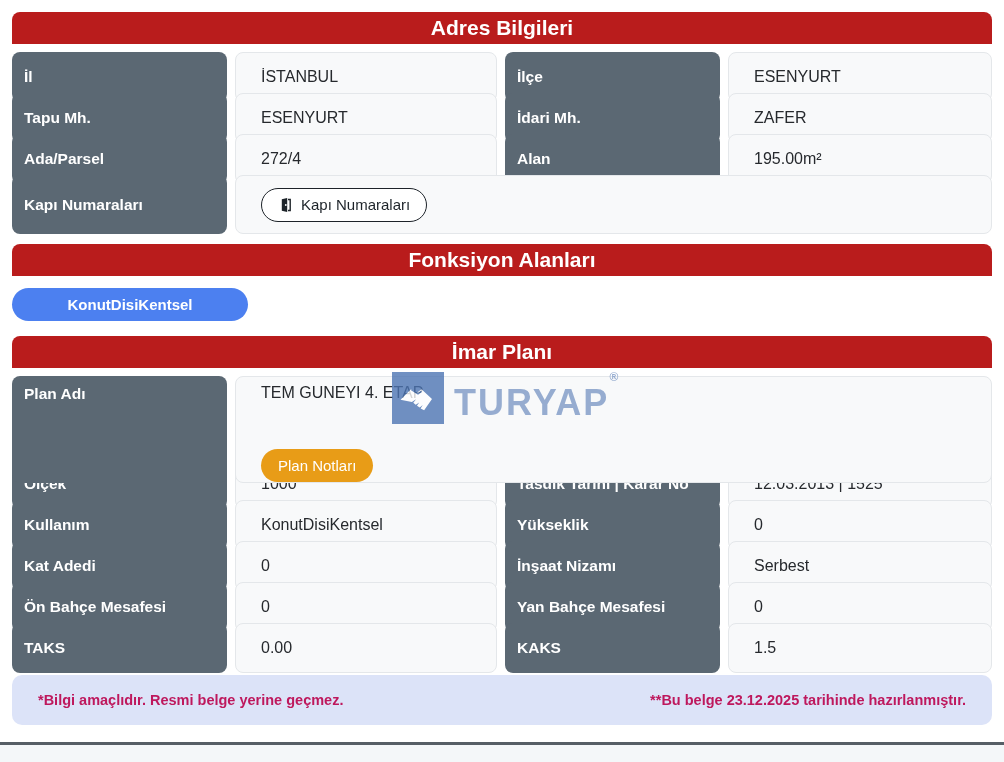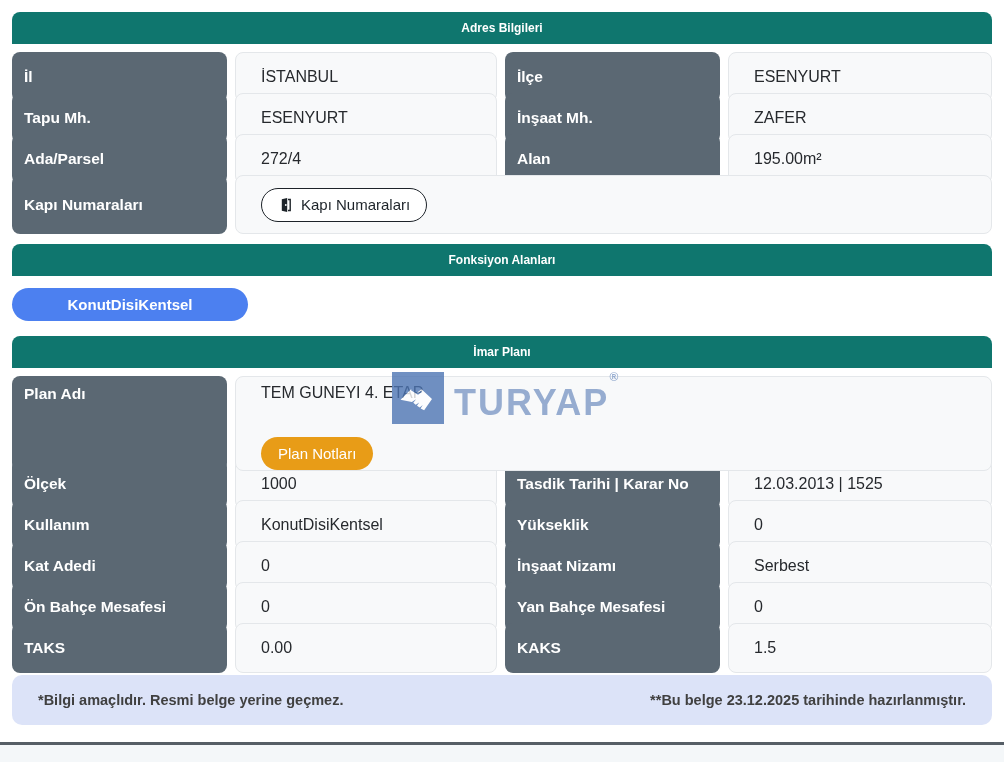--- a/index.html
+++ b/index.html
@@ -1,21 +1,21 @@
 <!DOCTYPE html>
 <html><head>
 <meta charset="utf-8">
 <style>
   * { margin:0; padding:0; box-sizing:border-box; }
   html,body { width:1004px; height:762px; background:#ffffff; overflow:hidden;
     font-family:"Liberation Sans", sans-serif; }
   .page { position:relative; width:1004px; height:762px; }
   .content { padding:12px 12px 0 12px; }
 
-  .sec-header { background:#0f766e; color:#ffffff; font-weight:bold; font-size:12px;
+  .sec-header { background:#b91c1c; color:#ffffff; font-weight:bold; font-size:21px;
     height:32px; display:flex; align-items:center; justify-content:center;
     border-radius:8px 8px 0 0; }
   .mb8 { margin-bottom:8px; }
 
   .row { display:grid; column-gap:8px; margin-bottom:5px; }
   .row.cols4 { grid-template-columns:215px 262px 215px 1fr; height:36px; }
   .row.kapi  { grid-template-columns:215px 1fr; height:59px; }
   .row.plan  { grid-template-columns:215px 1fr; height:78px; position:relative; }
 
   .lbl { background:#5b6873; color:#ffffff; font-weight:bold; font-size:15.5px;
@@ -27,34 +27,34 @@
 
   .kapi-btn { background:#ffffff; border:1px solid #1d2329; border-radius:20px;
     height:34px; display:inline-flex; align-items:center; gap:7px; padding:0 16px;
     font-size:15px; color:#1d2329; cursor:pointer; }
 
   .tag-blue { background:#4c80f0; color:#ffffff; font-weight:bold; font-size:15px;
     border-radius:17px; height:33px; width:236px; display:flex; align-items:center;
     justify-content:center; margin:12px 0 15px 0; cursor:pointer; border:none; }
 
   .btn-orange { background:#e89c17; color:#ffffff; font-size:15px; border:none;
-    border-radius:17px; height:33px; padding:0 17px; margin-top:12px;
+    border-radius:17px; height:33px; padding:0 17px; margin-top:24px;
     display:inline-flex; align-items:center; cursor:pointer; }
 
   .watermark { position:absolute; left:380px; top:-4px; display:flex; align-items:flex-end;
     gap:10px; opacity:0.8; pointer-events:none; }
   .wm-logo { width:52px; height:52px; background:#4d75b3; display:flex; align-items:center;
     justify-content:center; }
   .wm-text { color:#7e9ac6; font-weight:bold; font-size:36px; letter-spacing:2px;
     position:relative; }
   .wm-reg { font-size:12px; vertical-align:top; position:relative; top:-12px; letter-spacing:0; }
 
   .note { margin-top:16px; background:#dce3f8; border-radius:10px; height:50px;
     display:flex; align-items:center; justify-content:space-between; padding:0 26px;
-    color:#404040; font-weight:bold; font-size:14.5px; }
+    color:#be185d; font-weight:bold; font-size:14.5px; }
 
   .bottom-strip { position:absolute; left:0; right:0; bottom:0; height:20px; }
   .bottom-strip .line { height:3px; background:#565e66; }
   .bottom-strip .fill { height:17px; background:#f4f7f9; }
 </style>
 </head>
 <body>
 
 <div class="page">
   <div class="content">
@@ -64,21 +64,21 @@
     <div class="row cols4">
       <div class="lbl">İl</div>
       <div class="val">İSTANBUL</div>
       <div class="lbl">İlçe</div>
       <div class="val">ESENYURT</div>
     </div>
 
     <div class="row cols4">
       <div class="lbl">Tapu Mh.</div>
       <div class="val">ESENYURT</div>
-      <div class="lbl">İnşaat Mh.</div>
+      <div class="lbl">İdari Mh.</div>
       <div class="val">ZAFER</div>
     </div>
 
     <div class="row cols4">
       <div class="lbl">Ada/Parsel</div>
       <div class="val">272/4</div>
       <div class="lbl">Alan</div>
       <div class="val">195.00m²</div>
     </div>
 

